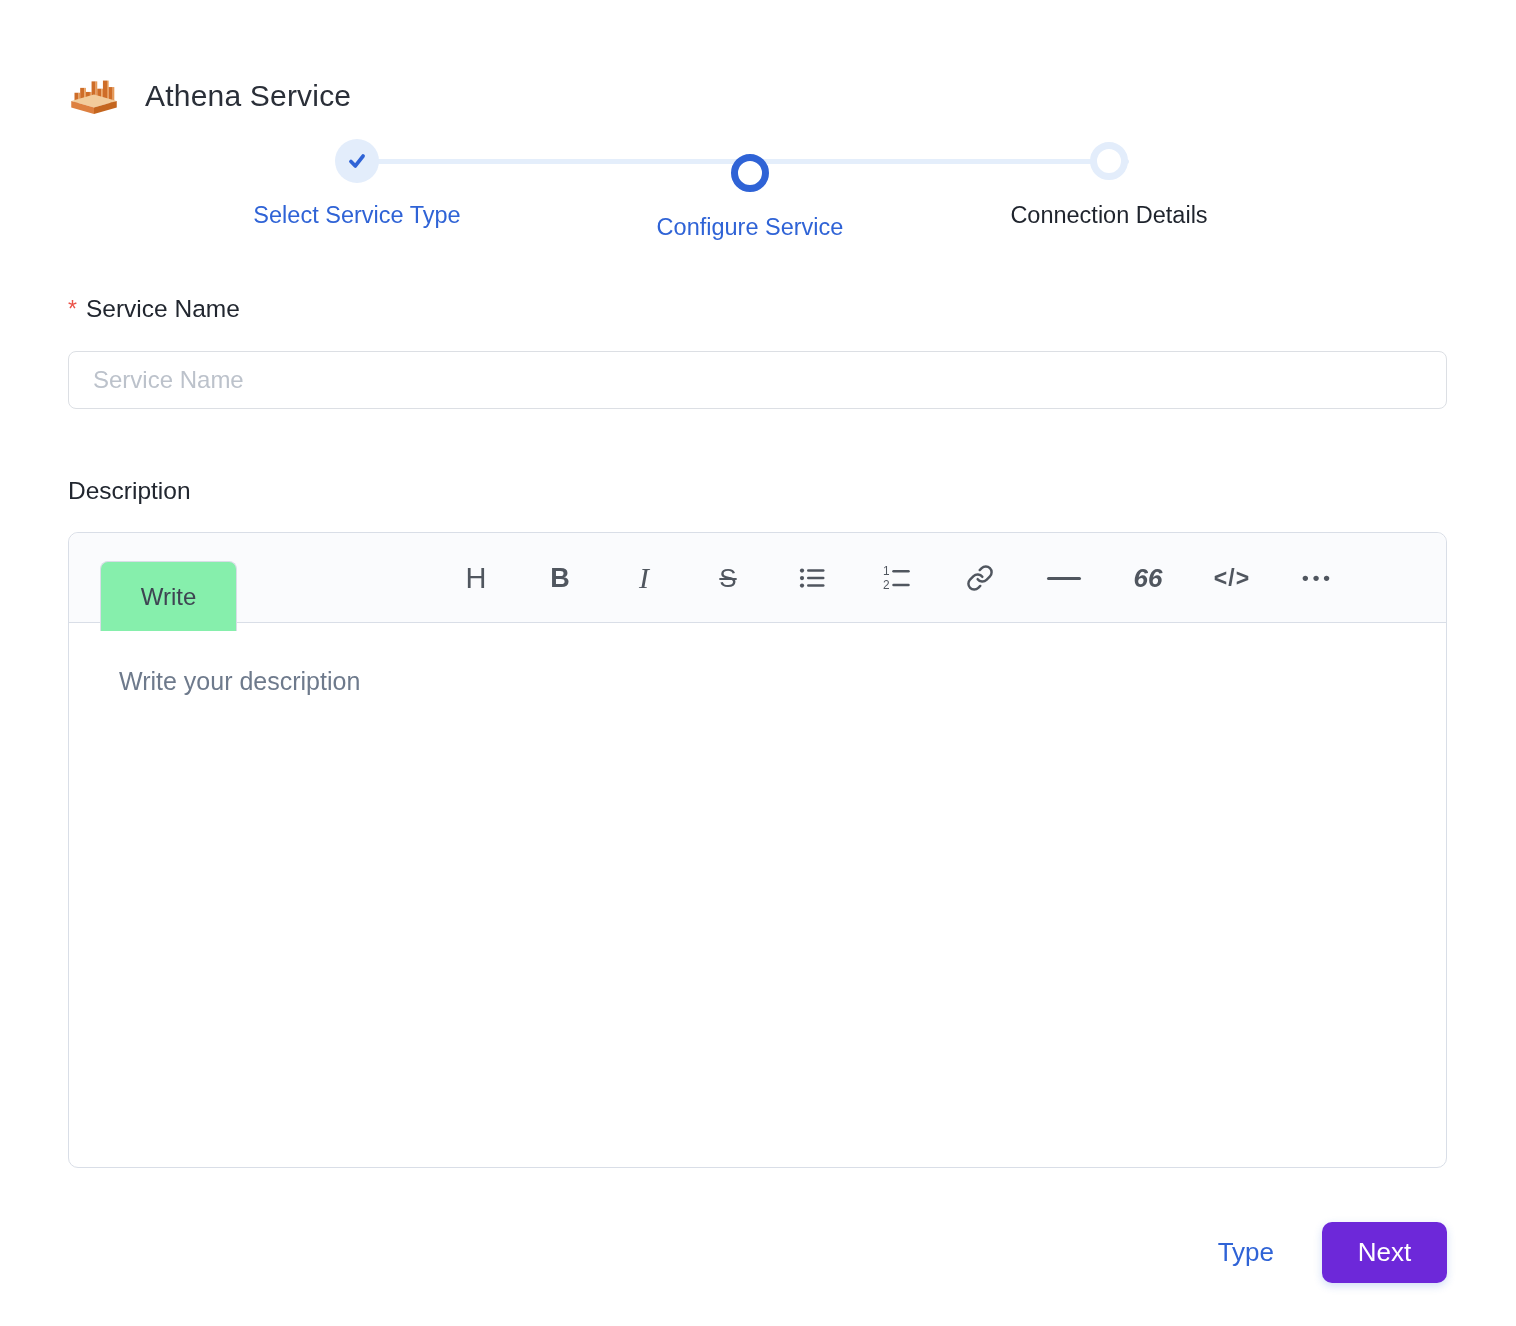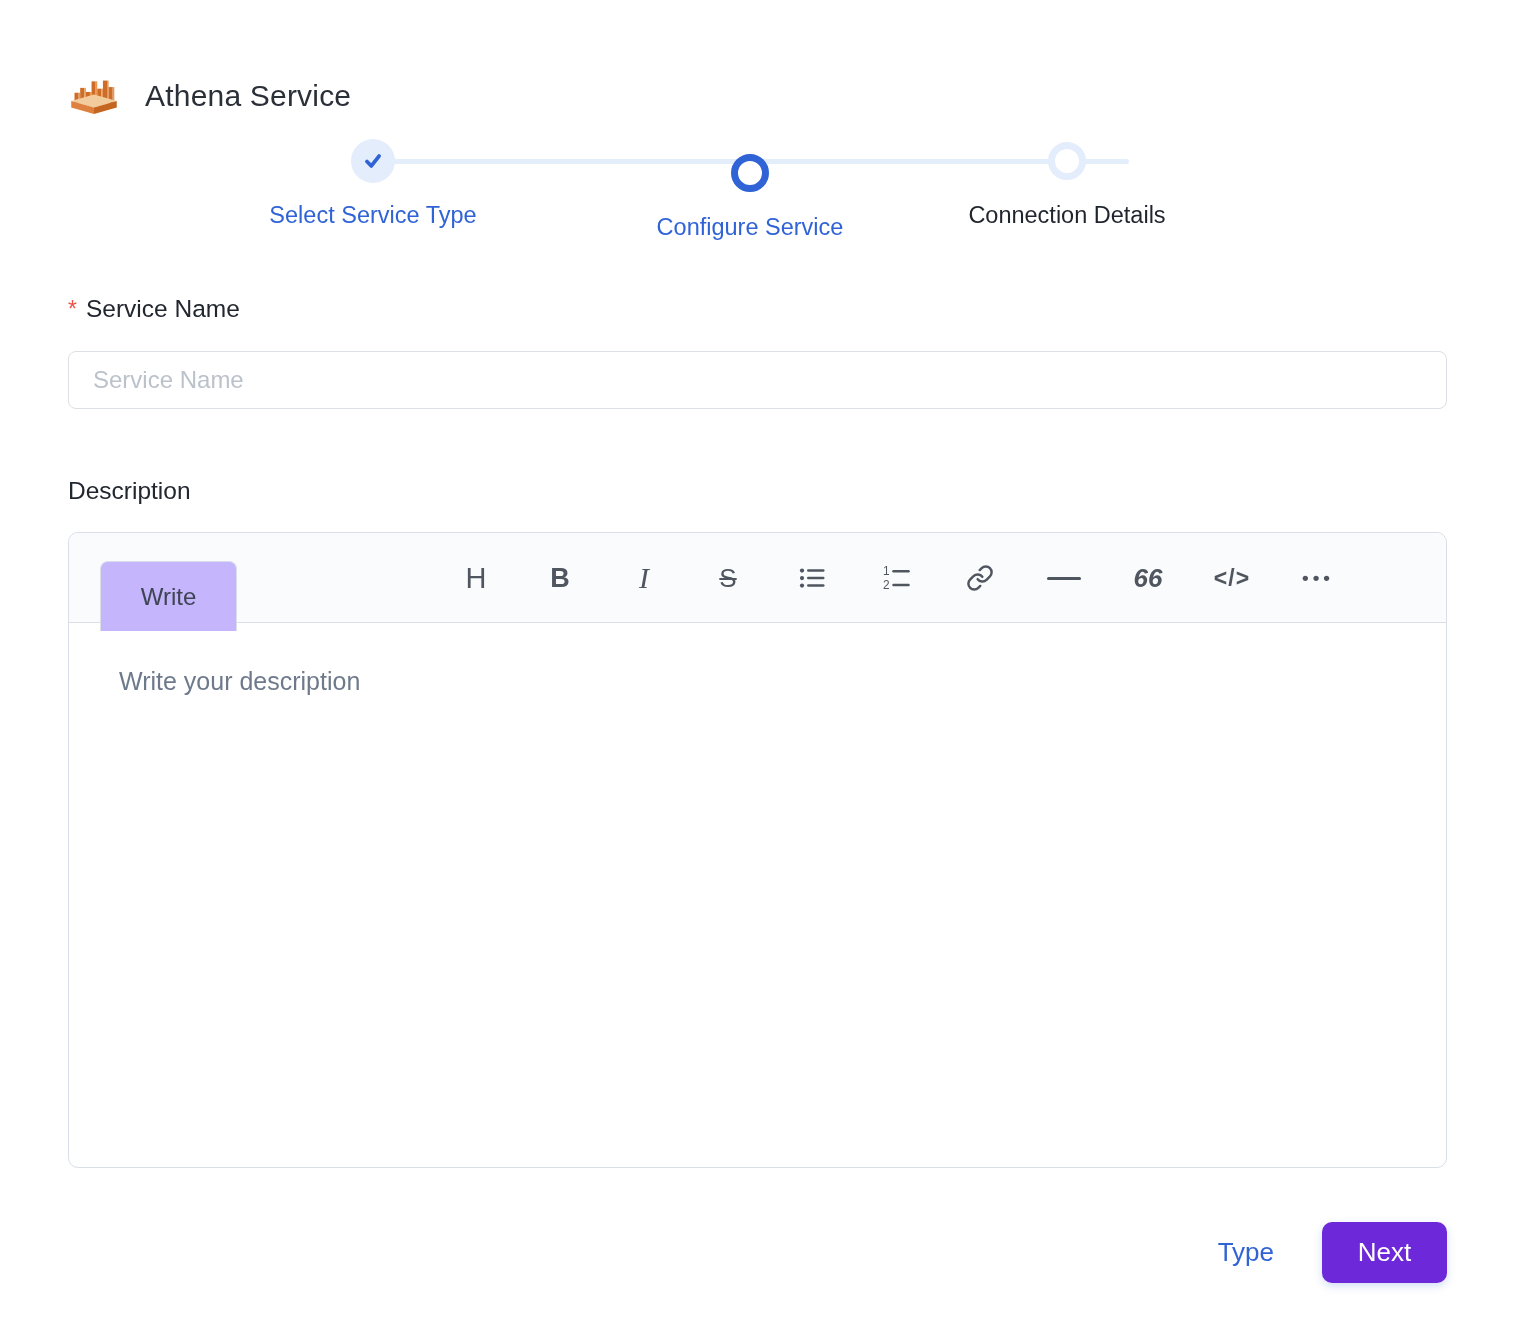--- a/index.html
+++ b/index.html
@@ -17,34 +17,34 @@
   .connector { position: absolute; top: 19px; height: 5px; background: #e4eefb; border-radius: 3px; z-index: 1; }
   .connector.c1 { left: 305px; width: 377px; }
   .connector.c2 { left: 682px; width: 379px; }
   .step-circle { position: absolute; top: 21px; transform: translate(-50%, -50%); z-index: 2; background: #ffffff; border-radius: 50%; }
   .circle-done { width: 44px; height: 44px; background: #e3edfb; display: flex; align-items: center; justify-content: center; }
   .circle-active { width: 38px; height: 38px; border: 7px solid #2f63d6; }
   .circle-pending { width: 38px; height: 38px; border: 7px solid #e3edfb; }
   .step-label { position: absolute; top: 62px; transform: translateX(-50%); white-space: nowrap; font-size: 23.5px; }
   .step-label.done, .step-label.active { color: #2f63d6; }
   .step-label.pending { color: #1f242d; }
-  .pos-1 { left: 305px; } .pos-2 { left: 682px; margin-top: 12px; } .pos-3 { left: 999px; }
+  .pos-1 { left: 289px; } .pos-2 { left: 682px; margin-top: 12px; } .pos-3 { left: 1041px; }
 
   
   .field-label-row { margin-top: 33px; font-size: 24.5px; color: #21262f; display: flex; align-items: baseline; }
   .required-marker { color: #eb5349; margin-right: 9px; font-size: 23px; }
   .text-input { margin-top: 28px; width: 100%; height: 58px; border: 1px solid #dcdfe4; border-radius: 8px; padding: 0 24px; font-size: 24px; font-family: inherit; color: #394150; outline: none; display: block; }
   .text-input::placeholder { color: #bcc2cb; }
   .description-label { margin-top: 68px; font-size: 24.5px; color: #21262f; }
 
   
   .editor { margin-top: 27px; border: 1px solid #d9dee7; border-radius: 10px; background: #ffffff; }
   .editor-header { position: relative; height: 90px; background: #fafbfd; border-bottom: 1px solid #d9dee7; border-radius: 10px 10px 0 0; display: flex; align-items: flex-end; padding-left: 31px; }
   .tab { height: 62px; min-width: 137px; padding: 0 30px; display: flex; align-items: center; justify-content: center; font-size: 24px; border-radius: 8px 8px 0 0; cursor: pointer; }
-  .tab-write { background: #c4b5fd; border: 1px solid #d9dee7; border-bottom: none; height: 70px; margin-bottom: -9px; color: #3e4452; z-index: 3; position: relative; margin-top: 21px; }
+  .tab-write { background: #86efac; border: 1px solid #d9dee7; border-bottom: none; height: 70px; margin-bottom: -9px; color: #3e4452; z-index: 3; position: relative; margin-top: 21px; }
   .tab-preview { background: #ecedf1; border: 1px solid #d9dee7; margin-bottom: -1px; color: #9aa0ac; z-index: 2; }
   .toolbar { position: absolute; top: 0; right: 110px; height: 90px; display: flex; align-items: center; gap: 44px; }
   .tool { min-width: 40px; height: 44px; display: flex; align-items: center; justify-content: center; color: #50565f; cursor: pointer; }
   .g-heading { font-size: 29px; font-weight: 400; }
   .g-bold { font-size: 27px; font-weight: 800; }
   .g-italic { font-family: "Liberation Serif", serif; font-style: italic; font-size: 30px; }
   .g-strike { font-size: 26px; text-decoration: line-through; padding: 0 4px; }
   .hr-line { width: 34px; height: 3px; background: #50565f; border-radius: 2px; }
   .g-quote { font-size: 26px; font-weight: 700; font-style: italic; }
   .g-code { font-size: 23px; font-weight: 600; letter-spacing: 1px; }

